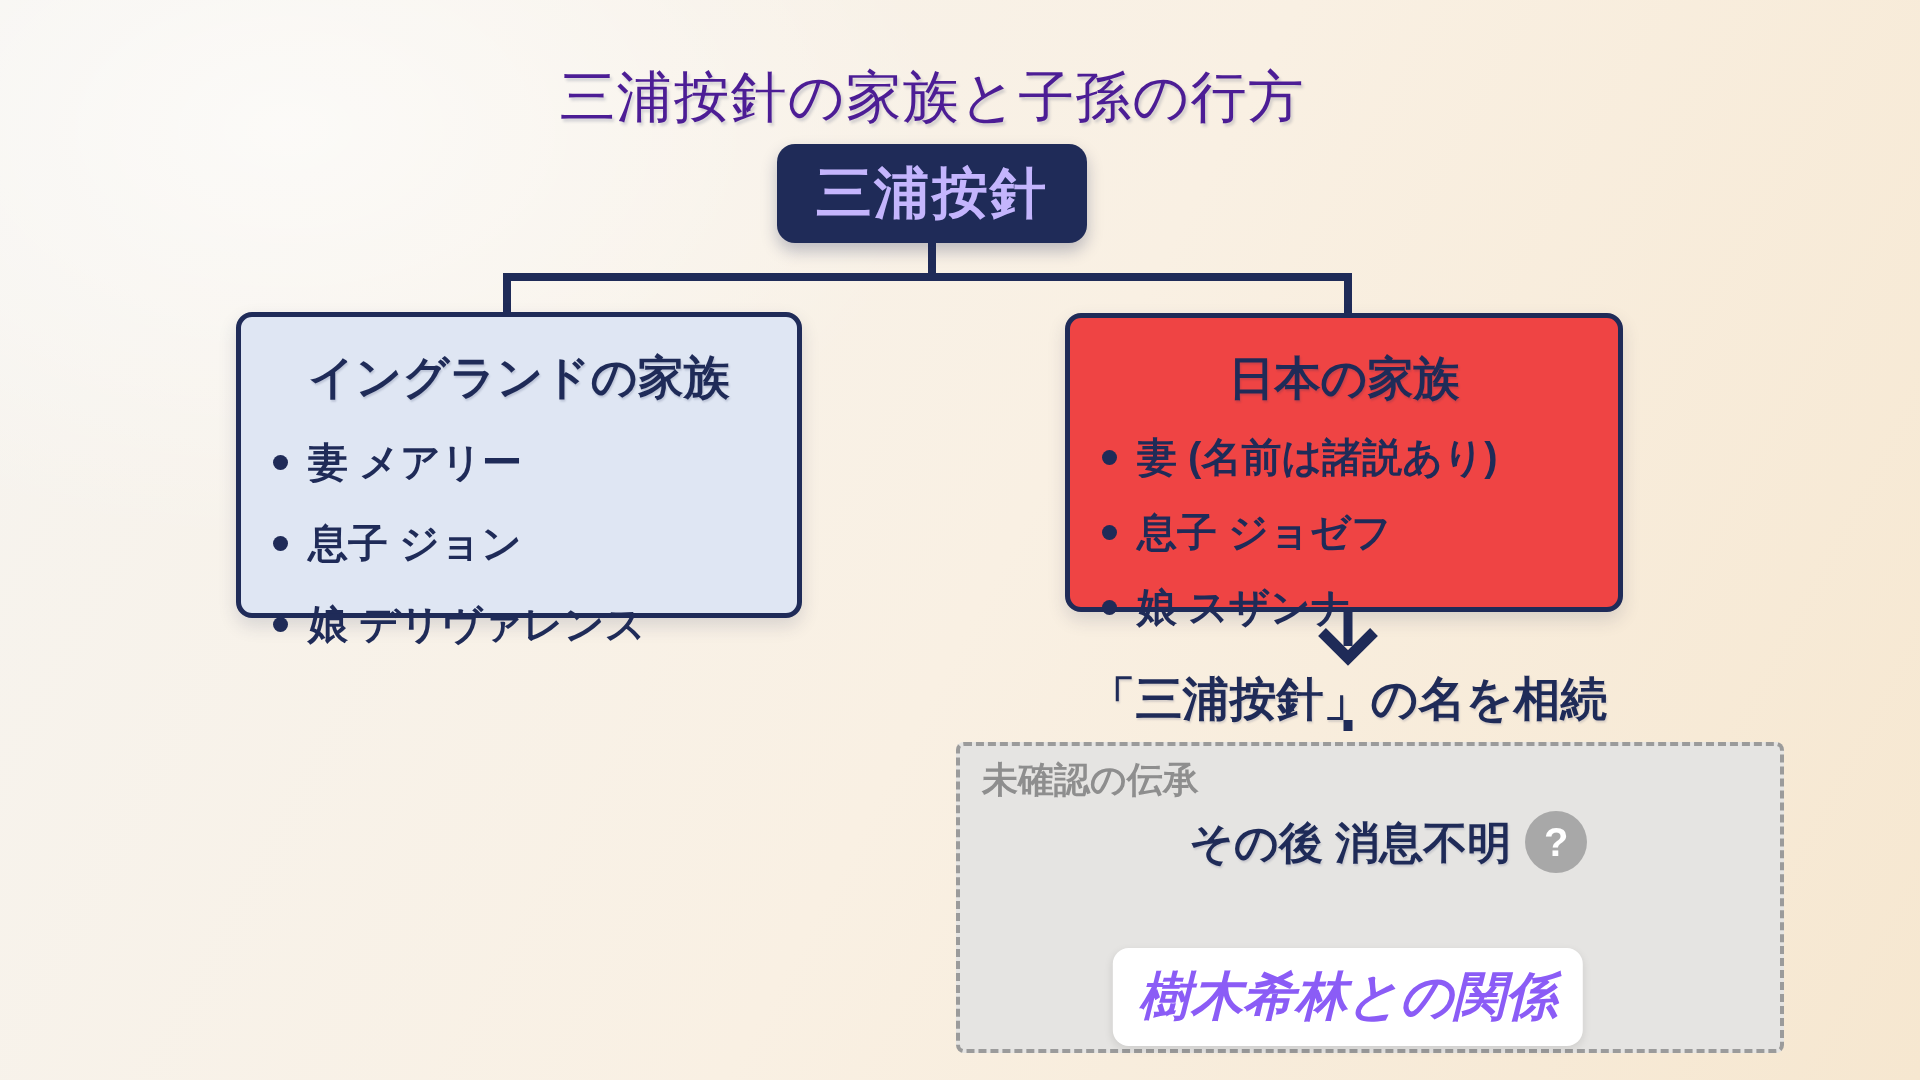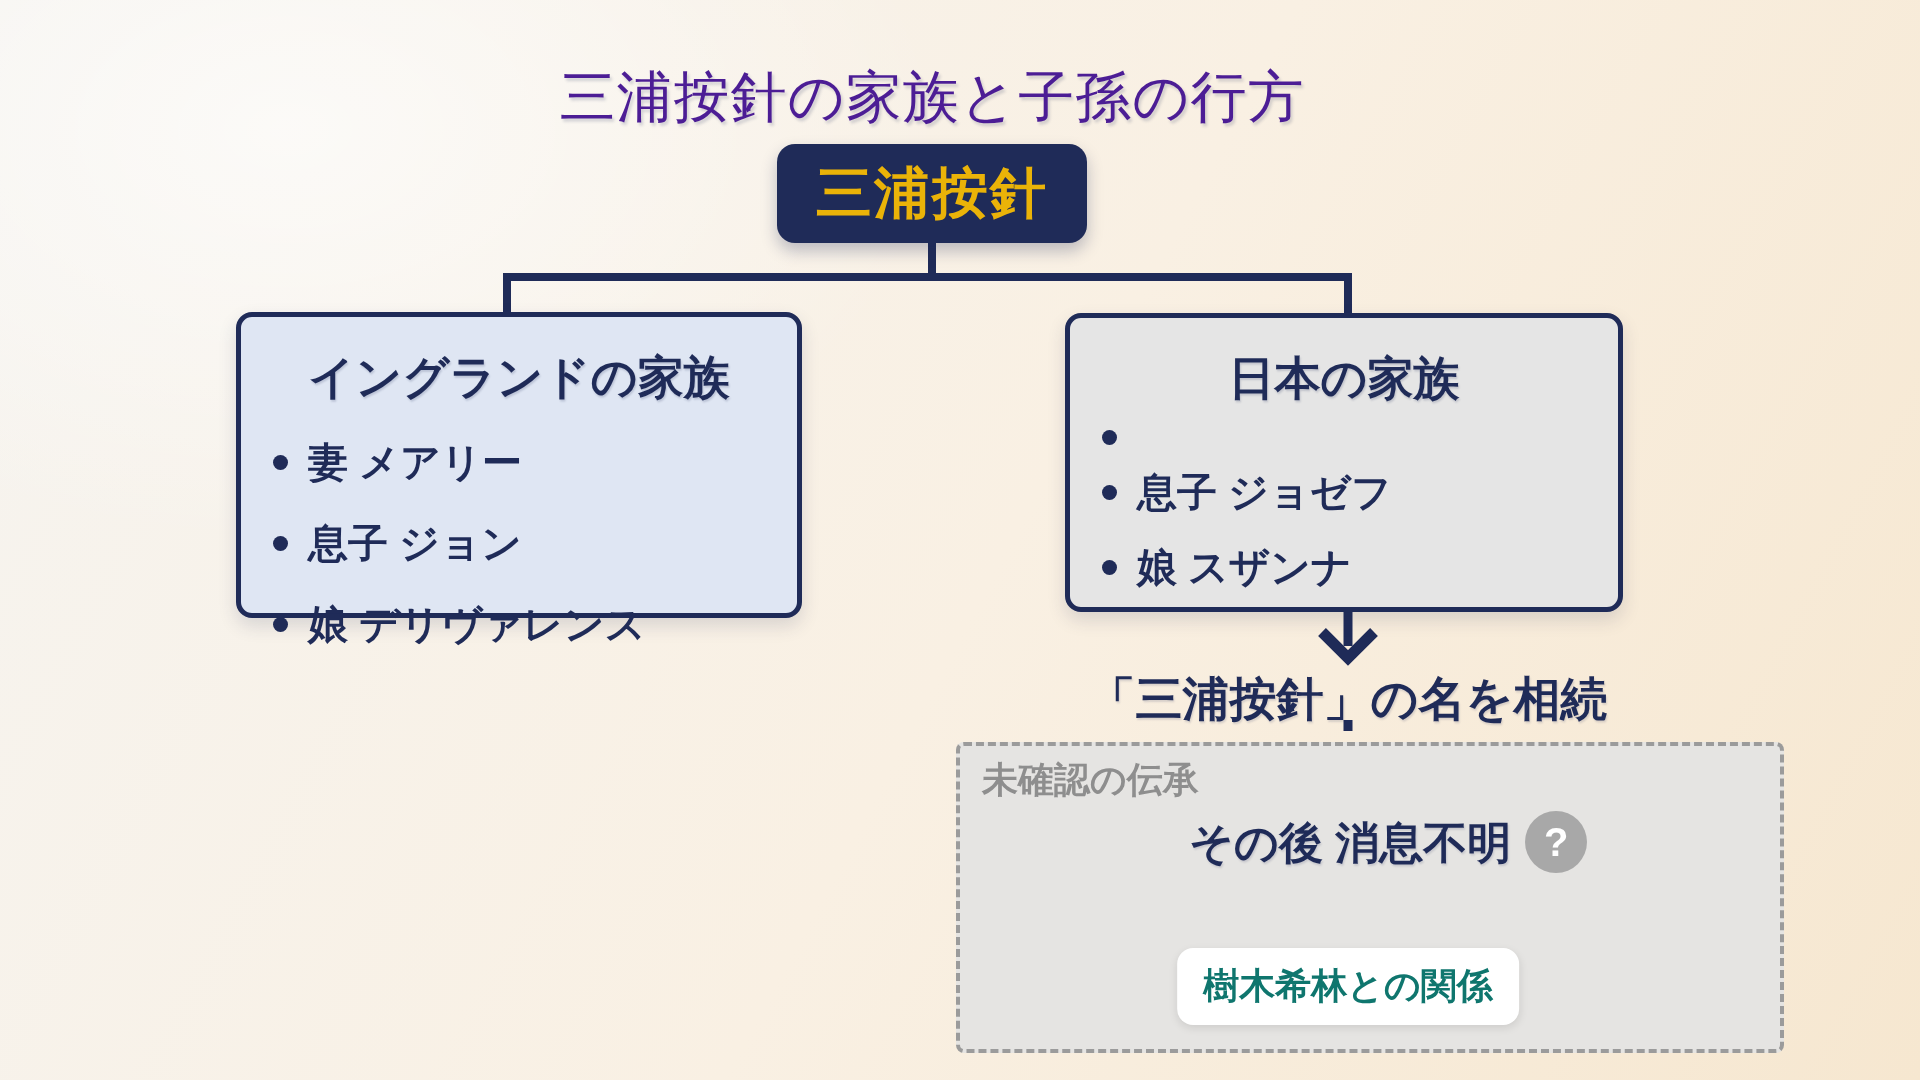--- a/index.html
+++ b/index.html
@@ -18,31 +18,31 @@
     letter-spacing:1px;text-shadow:2px 3px 3px rgba(31,43,88,.18);
   }
 
   .root-box{
     position:absolute;top:144px;left:932px;transform:translateX(-50%);
     width:310px;height:99px;border-radius:18px;background:#1f2b58;
     display:flex;align-items:center;justify-content:center;
     box-shadow:0 8px 16px rgba(31,43,88,.28);
   }
   .root-box .label{
-    color:#eab308;font-size:56px;font-weight:800;letter-spacing:2px;white-space:nowrap;text-align:right;
+    color:#c4b5fd;font-size:56px;font-weight:800;letter-spacing:2px;white-space:nowrap;text-align:right;
   }
 
   svg.connectors{position:absolute;inset:0;width:1920px;height:1080px;pointer-events:none;}
 
   .family-box{
     position:absolute;border:5px solid #1f2b58;border-radius:16px;
     box-shadow:0 8px 18px rgba(40,50,90,.15);box-sizing:border-box;
   }
   .family-box.england{left:236px;top:312px;width:566px;height:306px;background:#dfe6f3;}
-  .family-box.japan{left:1065px;top:313px;width:558px;height:299px;background:#e5e5e5;}
+  .family-box.japan{left:1065px;top:313px;width:558px;height:299px;background:#ef4444;}
   .family-box .box-title{
     margin-top:30px;text-align:center;font-size:46px;font-weight:800;color:#1f2b58;
     text-shadow:1px 2px 2px rgba(31,43,88,.18);white-space:nowrap;
   }
   .family-box ul{list-style:none;margin:10px 0 0 0;padding:0 0 0 32px;}
   .family-box li{
     display:flex;align-items:center;gap:20px;margin-top:26px;
     font-size:40px;font-weight:700;color:#1f2b58;white-space:nowrap;
   }
   .family-box.japan li{margin-top:20px;}
@@ -76,21 +76,21 @@
     display:flex;align-items:center;justify-content:center;
     color:#ffffff;font-size:40px;font-weight:800;flex:0 0 auto;
   }
 
   .result-box{
     position:absolute;top:948px;left:1348px;transform:translateX(-50%);
     background:#ffffff;border-radius:16px;padding:14px 26px;
     box-shadow:0 3px 8px rgba(0,0,0,.10);
   }
   .result-box .label{
-    font-size:36px;font-weight:800;color:#0f766e;white-space:nowrap;
+    font-size:52px;font-weight:800;color:#8b5cf6;white-space:nowrap;font-style:italic;
   }
 </style>
 </head>
 <body>
 
 <div class="stage">
 
   <h1 class="title">三浦按針の家族と子孫の行方</h1>
 
   <svg class="connectors" viewBox="0 0 1920 1080" aria-hidden="true">
@@ -123,20 +123,21 @@
         <span>娘 デリヴァレンス</span>
       </li>
     </ul>
   </div>
 
   <div class="family-box japan">
     <div class="box-title">日本の家族</div>
     <ul>
       <li>
         <span class="dot"></span>
+        <span>妻 (名前は諸説あり)</span>
       </li>
       <li>
         <span class="dot"></span>
         <span>息子 ジョゼフ</span>
       </li>
       <li>
         <span class="dot"></span>
         <span>娘 スザンナ</span>
       </li>
     </ul>

